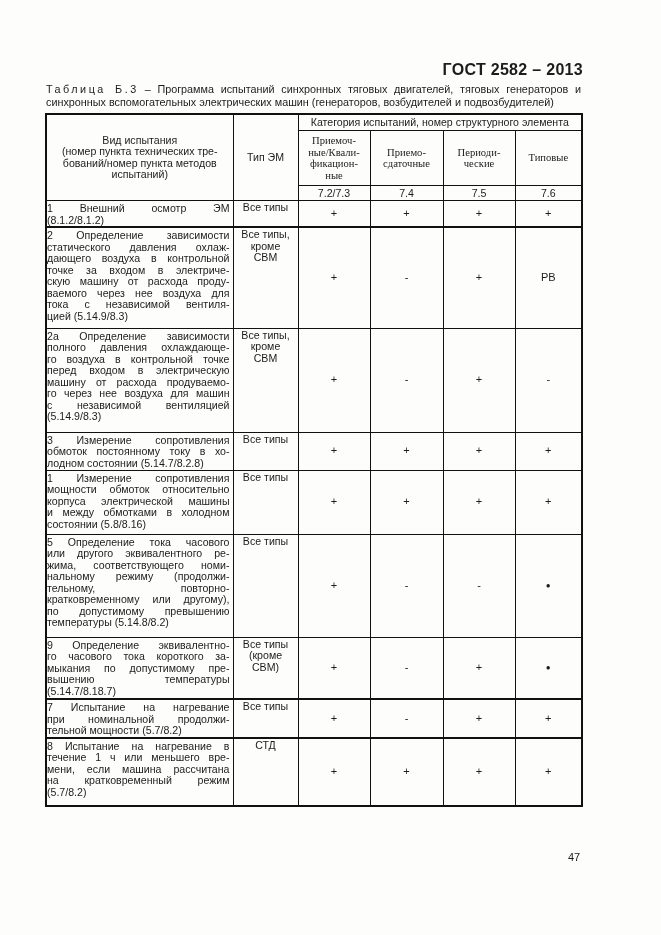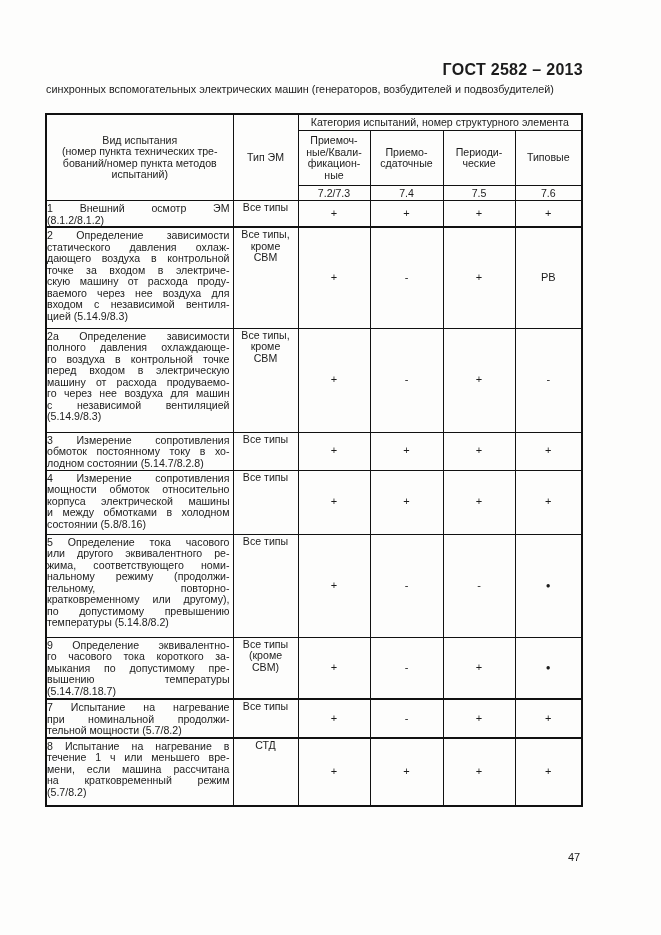--- a/index.html
+++ b/index.html
@@ -33,21 +33,21 @@
   table.gost th,table.gost td{
     border:1px solid #111;
     padding:0;
     font-weight:normal;
     overflow:hidden;
   }
   .pre{white-space:pre-line;}
   
   thead th{text-align:center;vertical-align:middle;}
   th.cat-span{height:15px;line-height:13px;font-size:10.6px;}
-  th.cat-label{height:54px;padding:2px 1px;}
+  th.cat-label{height:54px;padding:2px 1px;font-family:Liberation Serif, serif;}
   th.cat-num{height:14px;line-height:12px;border-bottom:2px solid #111;}
   th.hcol1,th.hcol2{border-bottom:2px solid #111;padding:2px 4px;text-align:center;}
   
   tbody td.test{
     vertical-align:top;text-align:left;
     padding:2px 3px 0 0;
   }
   tbody td.type{
     vertical-align:top;text-align:center;
     padding:1px 2px 0 2px;
@@ -73,20 +73,21 @@
     position:absolute;left:568px;top:851px;
     font-size:11px;
   }
 </style>
 </head>
 <body>
 
 <div class="doc-header">ГОСТ 2582 – 2013</div>
 
 <div class="caption">
+  <div class="cap-line jl"><span class="cap-label">Таблица Б.3</span><span>– Программа испытаний синхронных тяговых двигателей, тяговых генераторов и</span></div>
   <div class="cap-line">синхронных вспомогательных электрических машин (генераторов, возбудителей и подвозбудителей)</div>
 </div>
 
 <table class="gost">
   <colgroup>
     <col style="width:187px">
     <col style="width:65px">
     <col style="width:72px">
     <col style="width:73px">
     <col style="width:72px">
@@ -132,21 +133,21 @@
         <td class="mark">+</td>
       </tr>
       <tr>
         <td class="test">
           <div class="jl">2 Определение зависимости</div>
           <div class="jl">статического давления охлаж-</div>
           <div class="jl">дающего воздуха в контрольной</div>
           <div class="jl">точке за входом в электриче-</div>
           <div class="jl">скую машину от расхода проду-</div>
           <div class="jl">ваемого через нее воздуха для</div>
-          <div class="jl">входом с независимой вентиля-</div>
+          <div class="jl">тока с независимой вентиля-</div>
           <div class="jl last">цией (5.14.9/8.3)</div>
         </td>
         <td class="type pre">Все типы,
 кроме
 СВМ</td>
         <td class="mark">+</td>
         <td class="mark">-</td>
         <td class="mark">+</td>
         <td class="mark">РВ</td>
       </tr>
@@ -176,21 +177,21 @@
           <div class="jl last">лодном состоянии (5.14.7/8.2.8)</div>
         </td>
         <td class="type pre">Все типы</td>
         <td class="mark">+</td>
         <td class="mark">+</td>
         <td class="mark">+</td>
         <td class="mark">+</td>
       </tr>
       <tr>
         <td class="test">
-          <div class="jl">4 Измерение сопротивления</div>
+          <div class="jl">1 Измерение сопротивления</div>
           <div class="jl">мощности обмоток относительно</div>
           <div class="jl">корпуса электрической машины</div>
           <div class="jl">и между обмотками в холодном</div>
           <div class="jl last">состоянии (5.8/8.16)</div>
         </td>
         <td class="type pre">Все типы</td>
         <td class="mark">+</td>
         <td class="mark">+</td>
         <td class="mark">+</td>
         <td class="mark">+</td>

